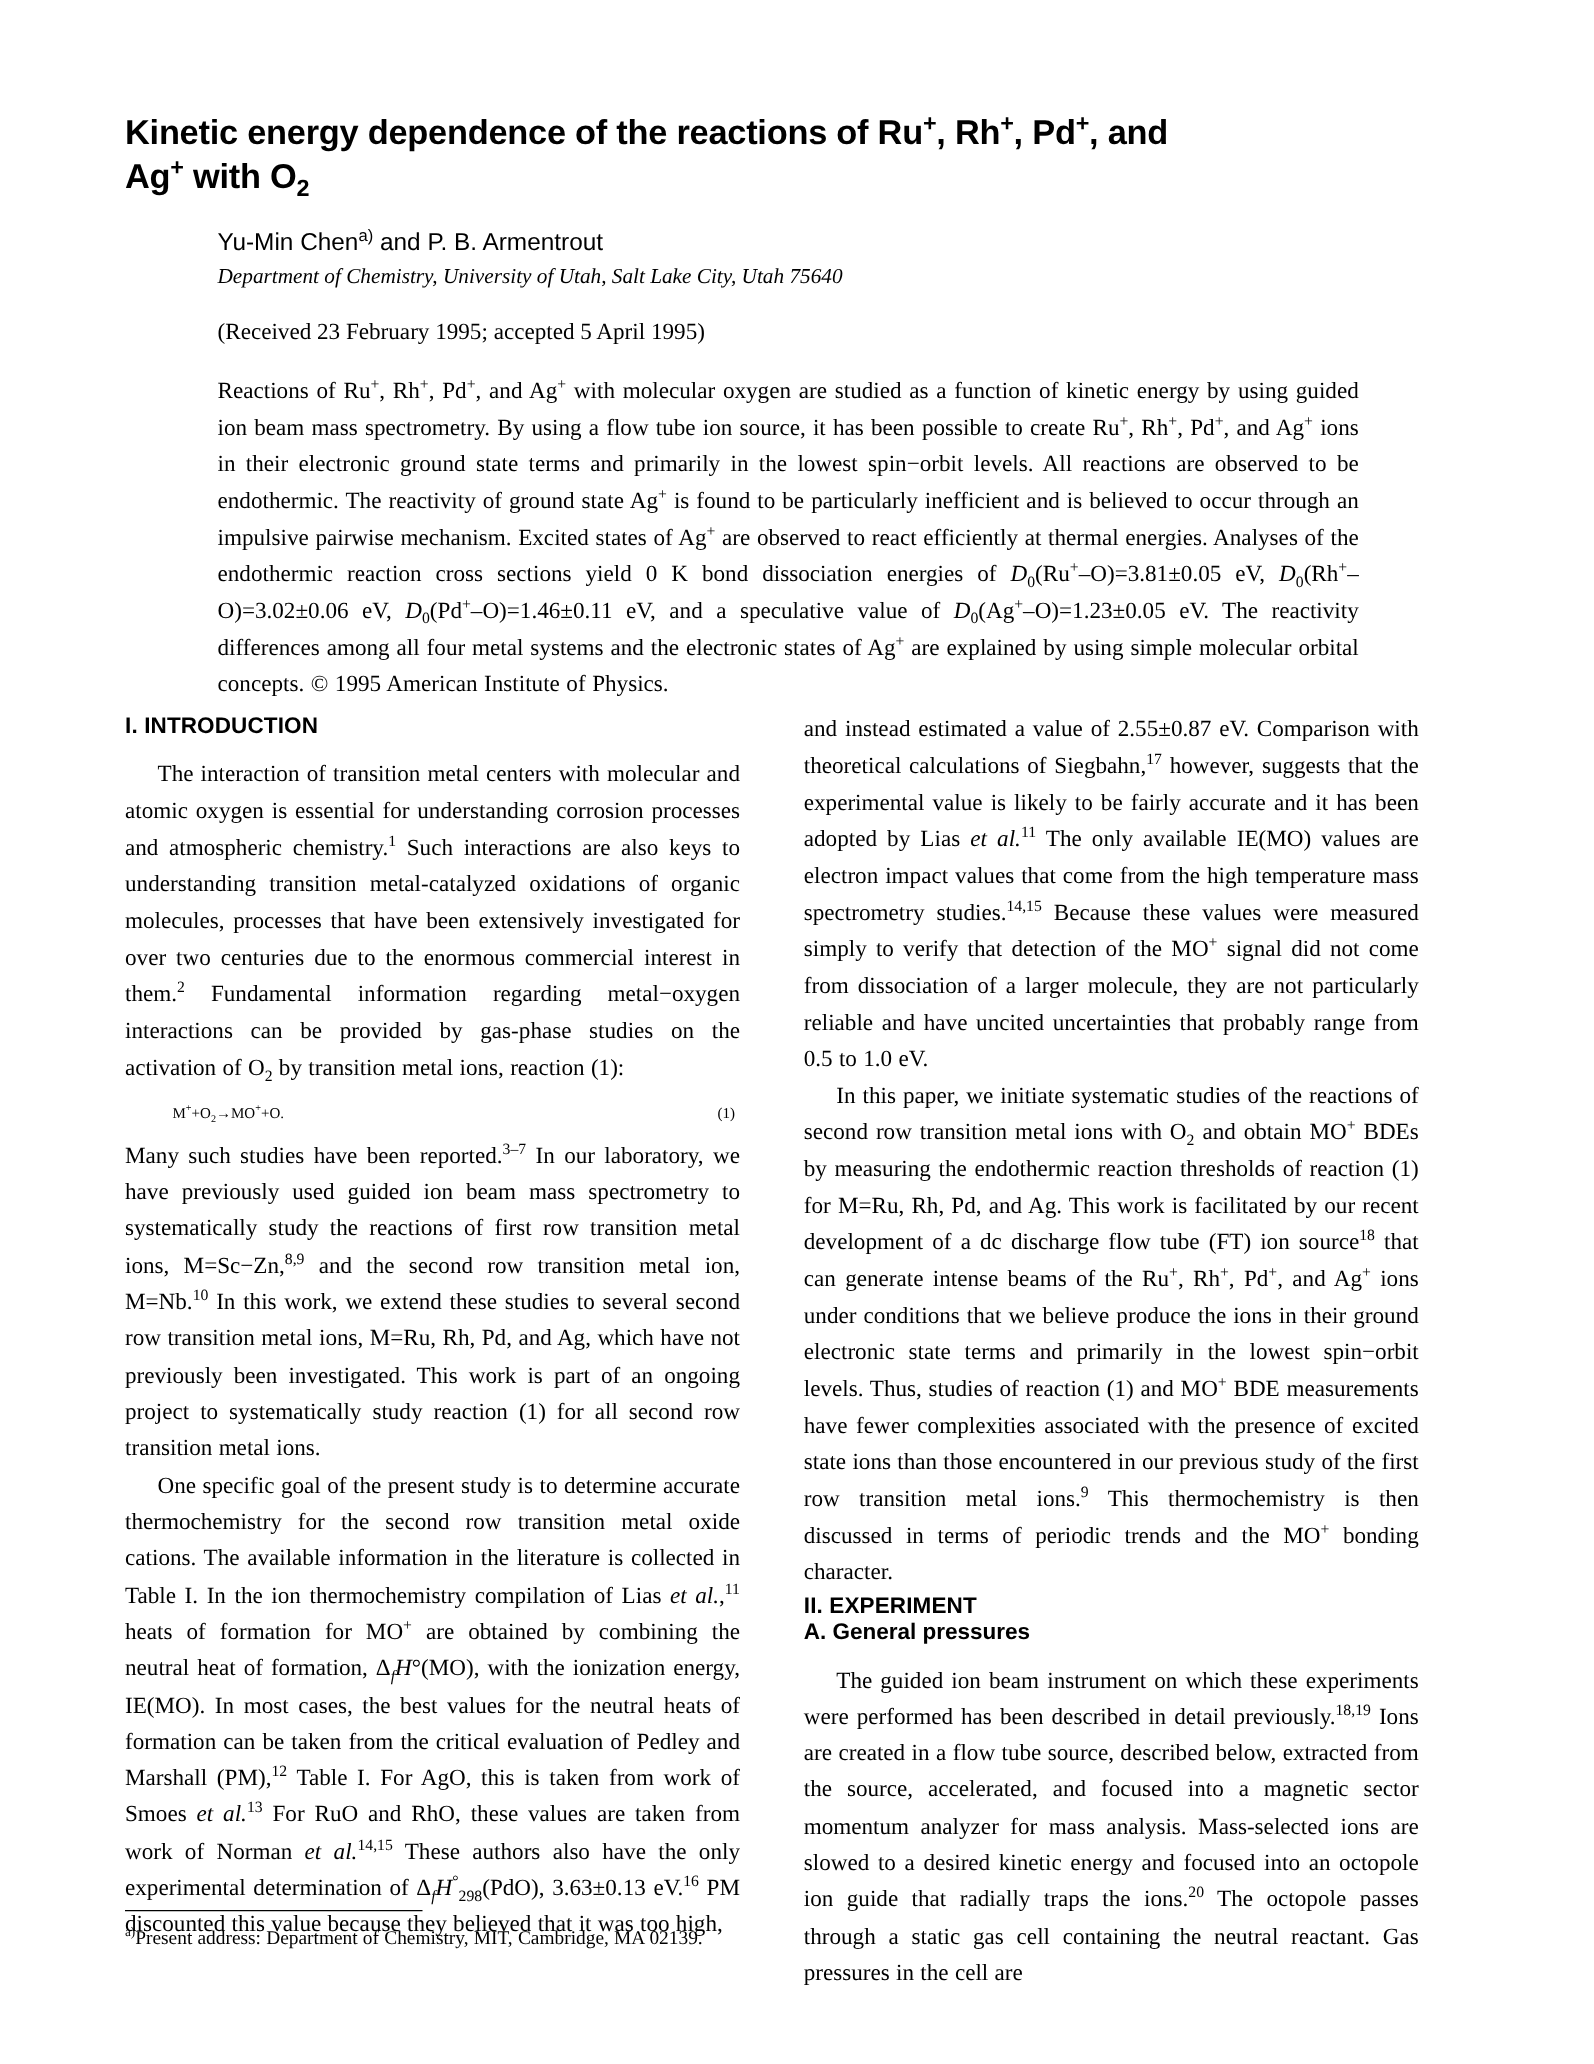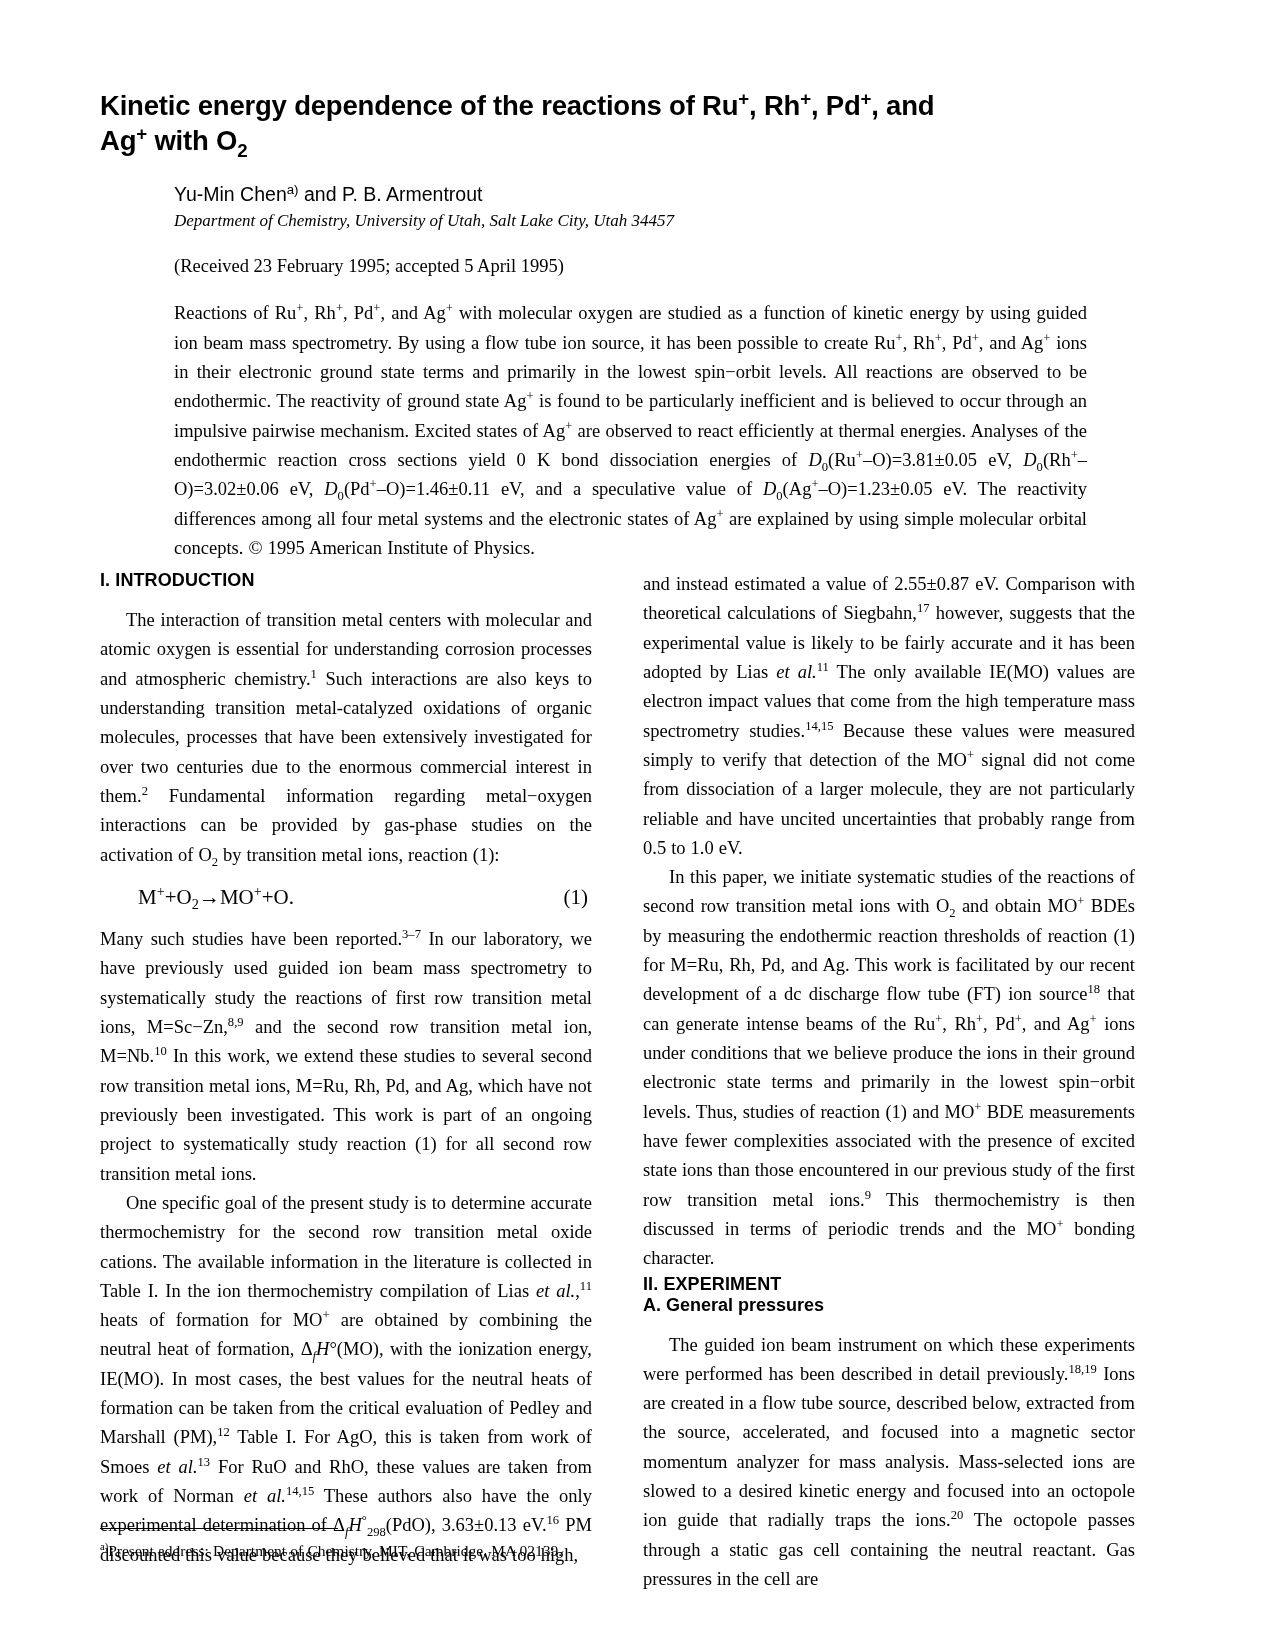--- a/index.html
+++ b/index.html
@@ -115,21 +115,21 @@
     padding: 0;
     word-spacing: 0.4px;
   }
   p.first { padding-top: 15px; }
   p.indent { text-indent: 26px; }
 
   .eqline {
     display: flex;
     align-items: flex-end;
     justify-content: space-between;
-    font-size: 21px;
+    font-size: 12px;
     line-height: 1.585;
     padding: 11px 0 11px 0;
   }
   .eqline .eqbody { padding-left: 38px; }
   .eqline .eqnum  { padding-right: 4px; }
 
   
   .footnote-zone {
     position: absolute;
     left: 0;
@@ -157,21 +157,21 @@
 </style>
 </head>
 <body>
 
 <div class="page">
 
   <h1 class="title">Kinetic energy dependence of the reactions of Ru<sup>+</sup>, Rh<sup>+</sup>, Pd<sup>+</sup>, and Ag<sup>+</sup> with O<sub>2</sub></h1>
 
   <p class="authors">Yu-Min Chen<sup>a)</sup> and P. B. Armentrout</p>
 
-  <p class="affiliation">Department of Chemistry, University of Utah, Salt Lake City, Utah 34457</p>
+  <p class="affiliation">Department of Chemistry, University of Utah, Salt Lake City, Utah 75640</p>
 
   <p class="received">(Received 23 February 1995; accepted 5 April 1995)</p>
 
   <p class="abstract">Reactions of Ru<sup>+</sup>, Rh<sup>+</sup>, Pd<sup>+</sup>, and Ag<sup>+</sup> with molecular oxygen are studied as a function of kinetic energy by using guided ion beam mass spectrometry. By using a flow tube ion source, it has been possible to create Ru<sup>+</sup>, Rh<sup>+</sup>, Pd<sup>+</sup>, and Ag<sup>+</sup> ions in their electronic ground state terms and primarily in the lowest spin−orbit levels. All reactions are observed to be endothermic. The reactivity of ground state Ag<sup>+</sup> is found to be particularly inefficient and is believed to occur through an impulsive pairwise mechanism. Excited states of Ag<sup>+</sup> are observed to react efficiently at thermal energies. Analyses of the endothermic reaction cross sections yield 0 K bond dissociation energies of <span class="ital">D</span><sub>0</sub>(Ru<sup>+</sup>–O)=3.81±0.05 eV, <span class="ital">D</span><sub>0</sub>(Rh<sup>+</sup>–O)=3.02±0.06 eV, <span class="ital">D</span><sub>0</sub>(Pd<sup>+</sup>–O)=1.46±0.11 eV, and a speculative value of <span class="ital">D</span><sub>0</sub>(Ag<sup>+</sup>–O)=1.23±0.05 eV. The reactivity differences among all four metal systems and the electronic states of Ag<sup>+</sup> are explained by using simple molecular orbital concepts. <span class="copy">© 1995 American Institute of Physics.</span></p>
 
   <div class="columns">
 
     <div class="col col-left">
       <h2 class="section">I. INTRODUCTION</h2>
       <p class="body first indent">The interaction of transition metal centers with molecular and atomic oxygen is essential for understanding corrosion processes and atmospheric chemistry.<sup>1</sup> Such interactions are also keys to understanding transition metal-catalyzed oxidations of organic molecules, processes that have been extensively investigated for over two centuries due to the enormous commercial interest in them.<sup>2</sup> Fundamental information regarding metal−oxygen interactions can be provided by gas-phase studies on the activation of O<sub>2</sub> by transition metal ions, reaction (1):</p>

